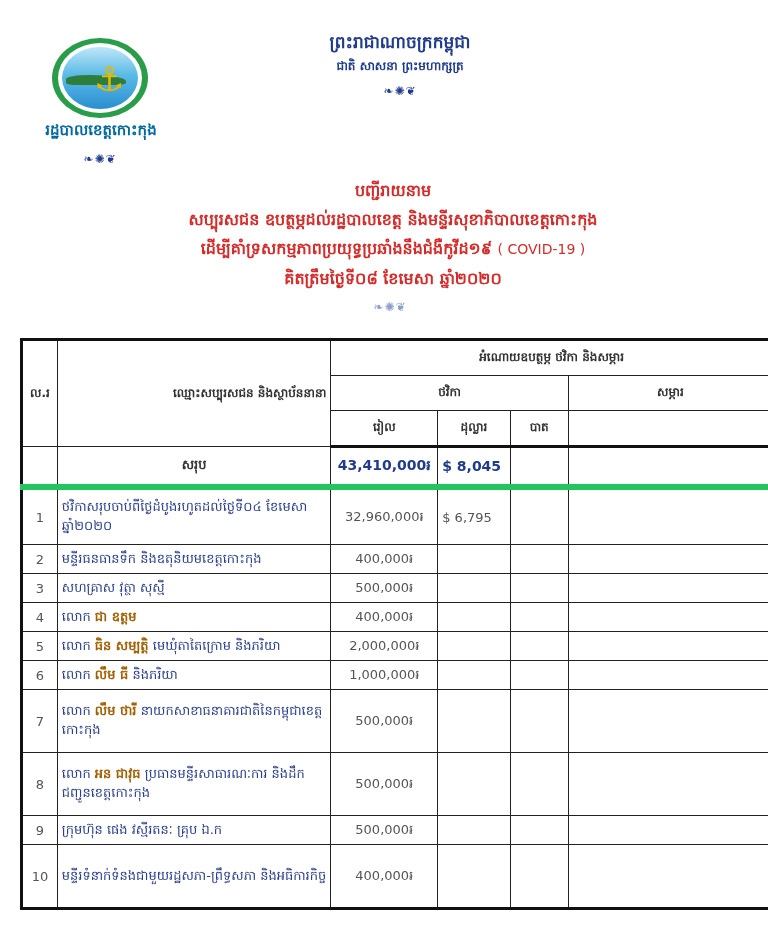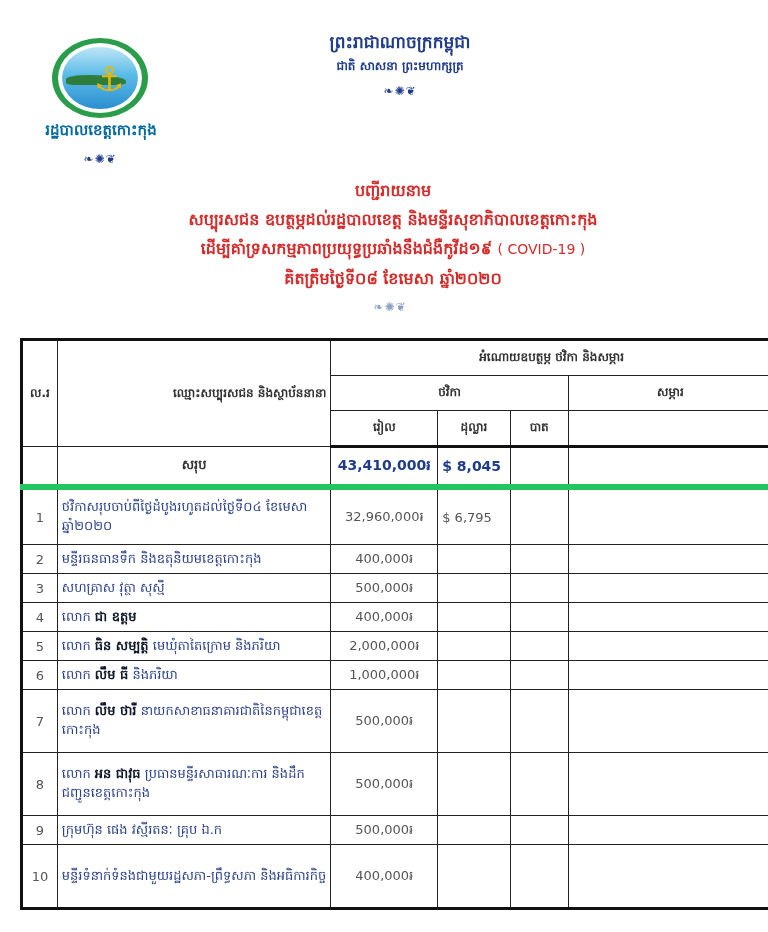--- a/index.html
+++ b/index.html
@@ -33,21 +33,21 @@
   .c-mat{width:200px;}
   tr.total td{height:36px;font-weight:bold;border-bottom:6px solid #22c55e;}
   tr.total .c-riel,tr.total .c-usd{color:#1f3b8c;font-size:14px;}
   tr.total .c-name{text-align:center;color:#333;}
   tr.hdr3 th{border-bottom:3px solid #111;}
   tr.r td{color:#555;}
   tr.r td.c-name{color:#2a3f8a;}
   tr.one td{height:28px;}
   tr.two td{height:54px;}
   tr.two2 td{height:62px;}
-  b.nm{color:#0f172a;}
+  b.nm{color:#a16207;}
 </style>
 </head>
 <body>
 
 <div class="logo-wrap">
   <div class="logo">
     <div class="ring"></div>
     <div class="inner">
         <div class="land"></div>
         <div class="anchor">⚓</div>

